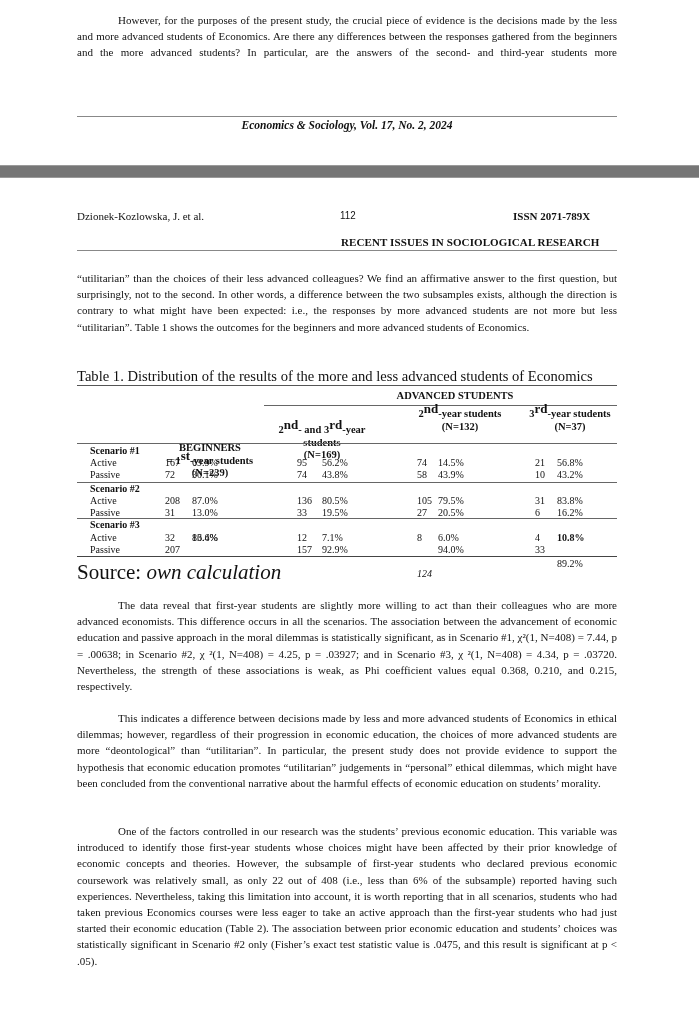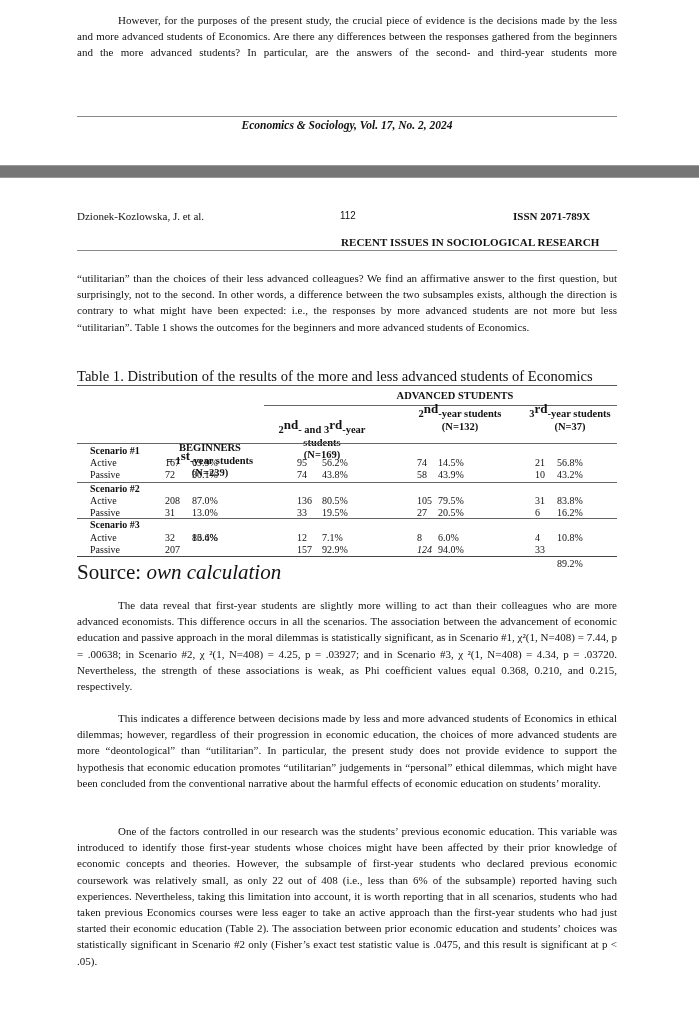--- a/index.html
+++ b/index.html
@@ -141,29 +141,29 @@
 <div class="row-label bold" style="top:519px;">Scenario #3</div>
 <div>
   <div class="row-label" style="top:532px;">Active</div>
   <div class="num" style="top:532px; left:165px; width:20px;">32</div>
   <div class="num" style="top:532px; left:192px; width:40px;">13.4%</div>
   <div class="num" style="top:532px; left:297px; width:20px;">12</div>
   <div class="num" style="top:532px; left:322px; width:40px;">7.1%</div>
   <div class="num" style="top:532px; left:417px; width:20px;">8</div>
   <div class="num" style="top:532px; left:438px; width:40px;">6.0%</div>
   <div class="num" style="top:532px; left:535px; width:20px;">4</div>
-  <div class="num" style="top:532px; left:557px; width:40px;">10.8%</div>
+  <div class="num" style="top:532px; left:557px; width:40px;font-weight:bold;">10.8%</div>
 </div>
 <div>
   <div class="row-label" style="top:544px;">Passive</div>
   <div class="num" style="top:544px; left:165px; width:20px;">207</div>
   <div class="num" style="top:532px; left:192px; width:40px;">86.6%</div>
   <div class="num" style="top:544px; left:297px; width:20px;">157</div>
   <div class="num" style="top:544px; left:322px; width:40px;">92.9%</div>
-  <div class="num" style="top:544px; left:417px; width:20px;font-style:italic;">124</div>
+  <div class="num" style="top:568px; left:417px; width:20px;font-style:italic;">124</div>
   <div class="num" style="top:544px; left:438px; width:40px;">94.0%</div>
   <div class="num" style="top:544px; left:535px; width:20px;">33</div>
   <div class="num" style="top:558px; left:557px; width:40px;">89.2%</div>
 </div>
 <div class="abs tbl-rule-bot"></div>
 
 <div class="abs source"><span>Source: </span><i>own calculation</i></div>
 
 <div class="para indent" style="top:597px;">The data reveal that first-year students are slightly more willing to act than their colleagues who are more advanced economists. This difference occurs in all the scenarios. The association between the advancement of economic education and passive approach in the moral dilemmas is statistically significant, as in Scenario #1, χ²(1, N=408) = 7.44, p = .00638; in Scenario #2, χ ²(1, N=408) = 4.25, p = .03927; and in Scenario #3, χ ²(1, N=408) = 4.34, p = .03720. Nevertheless, the strength of these associations is weak, as Phi coefficient values equal 0.368, 0.210, and 0.215, respectively.</div>
 <div class="para indent" style="top:710px;">This indicates a difference between decisions made by less and more advanced students of Economics in ethical dilemmas; however, regardless of their progression in economic education, the choices of more advanced students are more “deontological” than “utilitarian”. In particular, the present study does not provide evidence to support the hypothesis that economic education promotes “utilitarian” judgements in “personal” ethical dilemmas, which might have been concluded from the conventional narrative about the harmful effects of economic education on students’ morality.</div>

